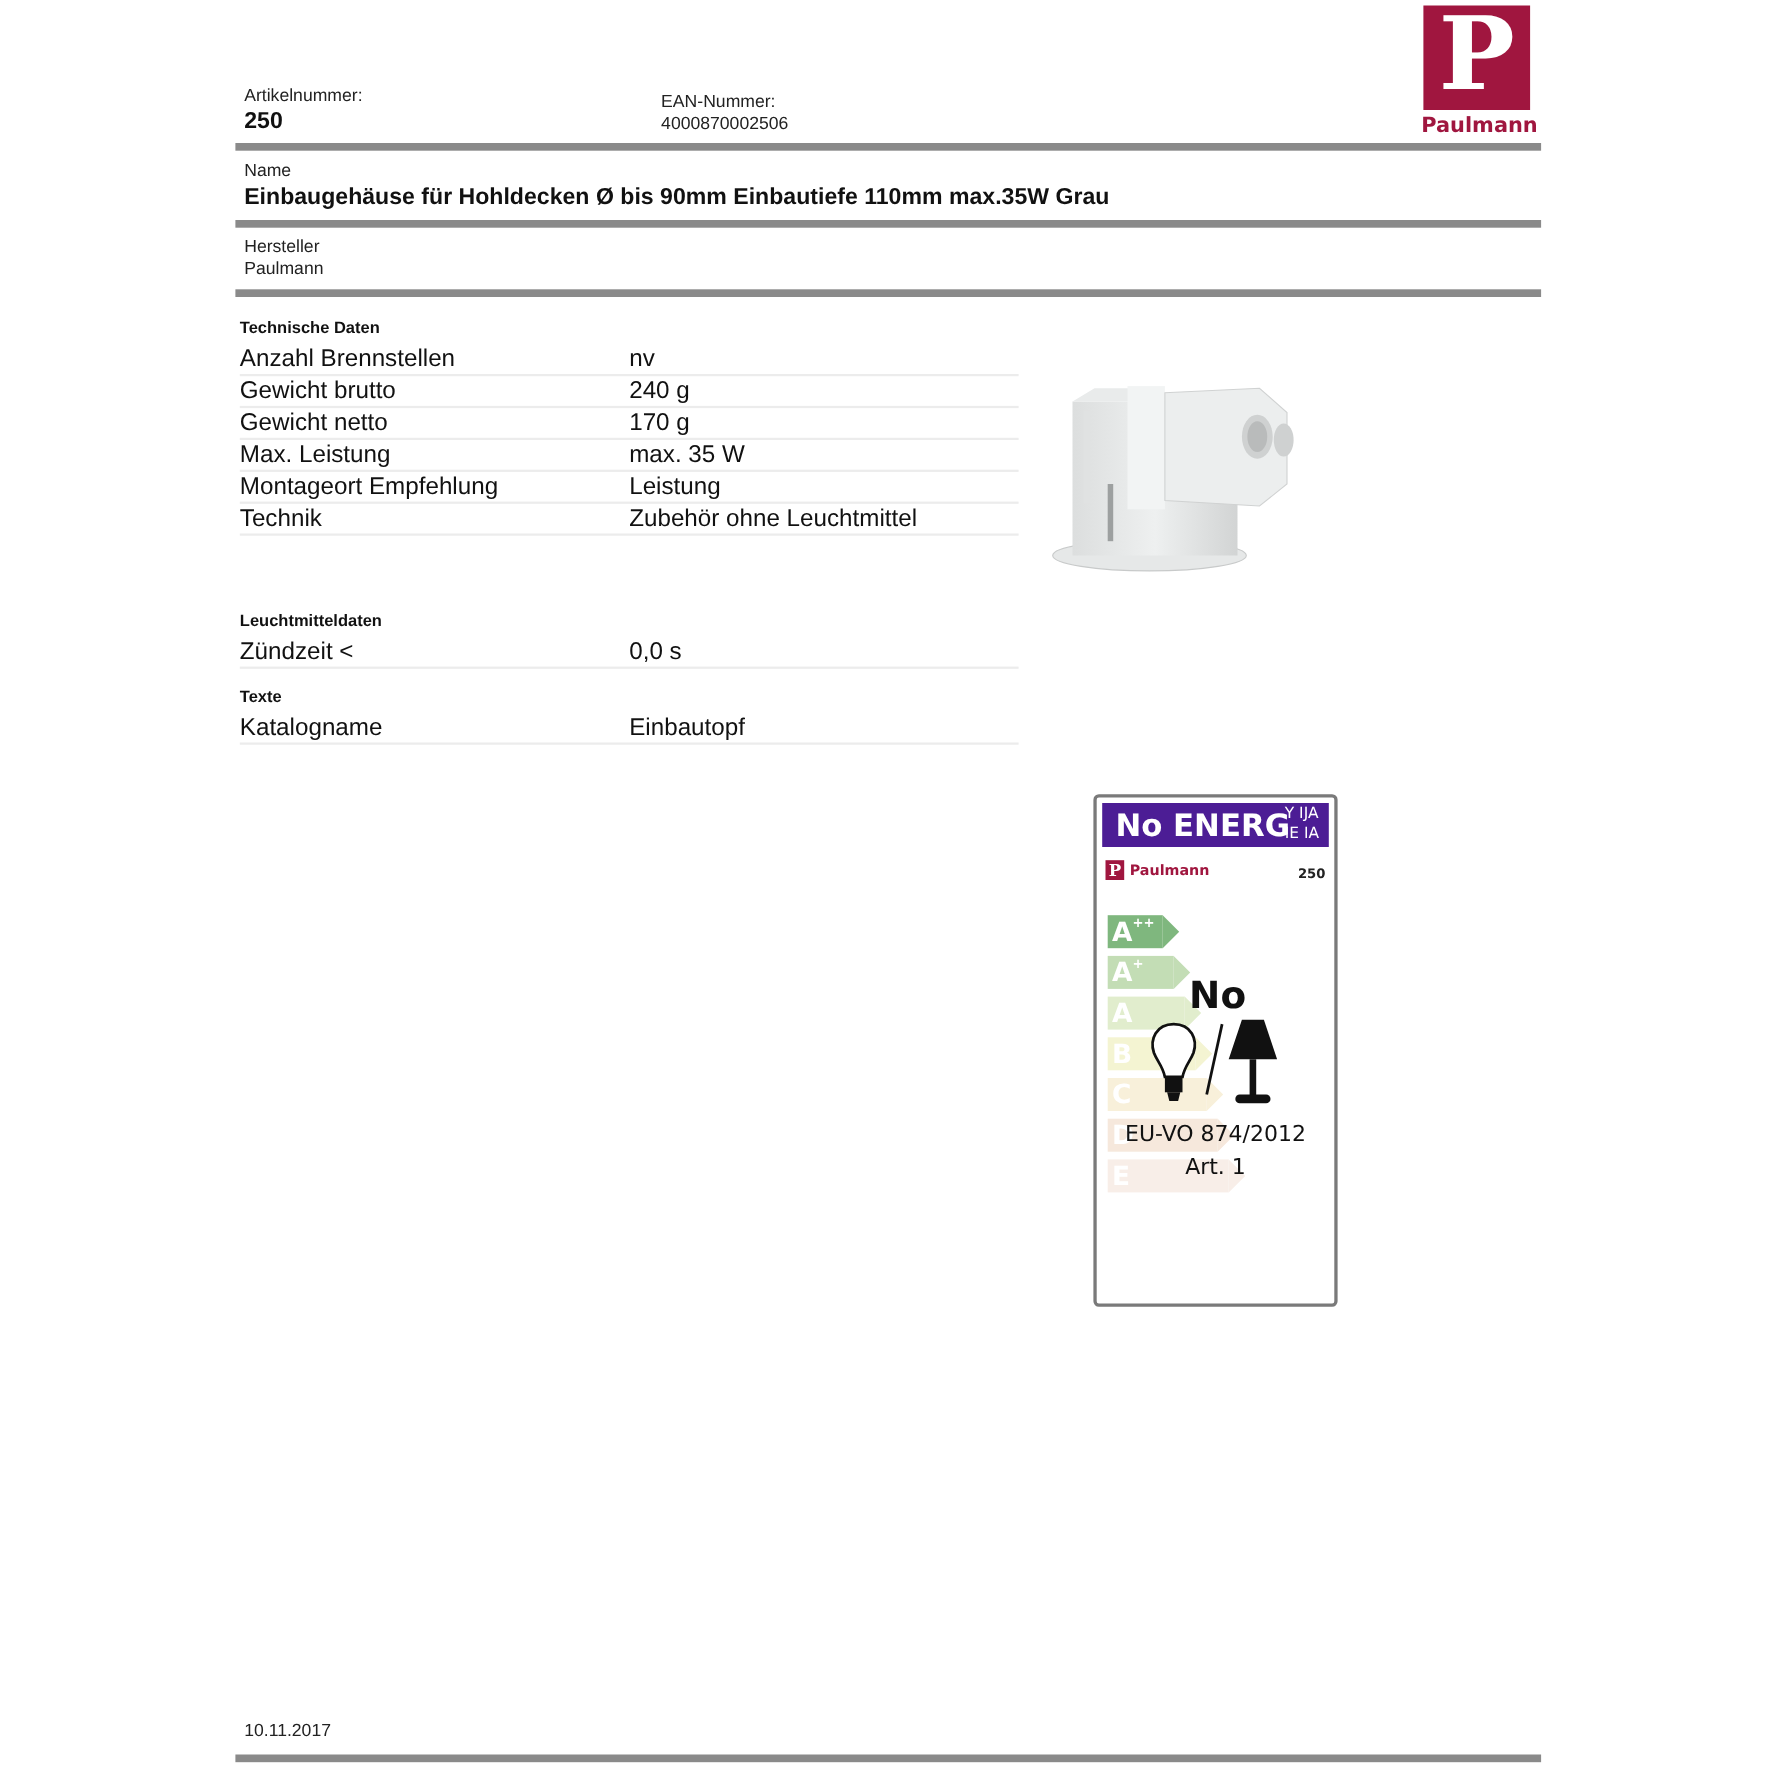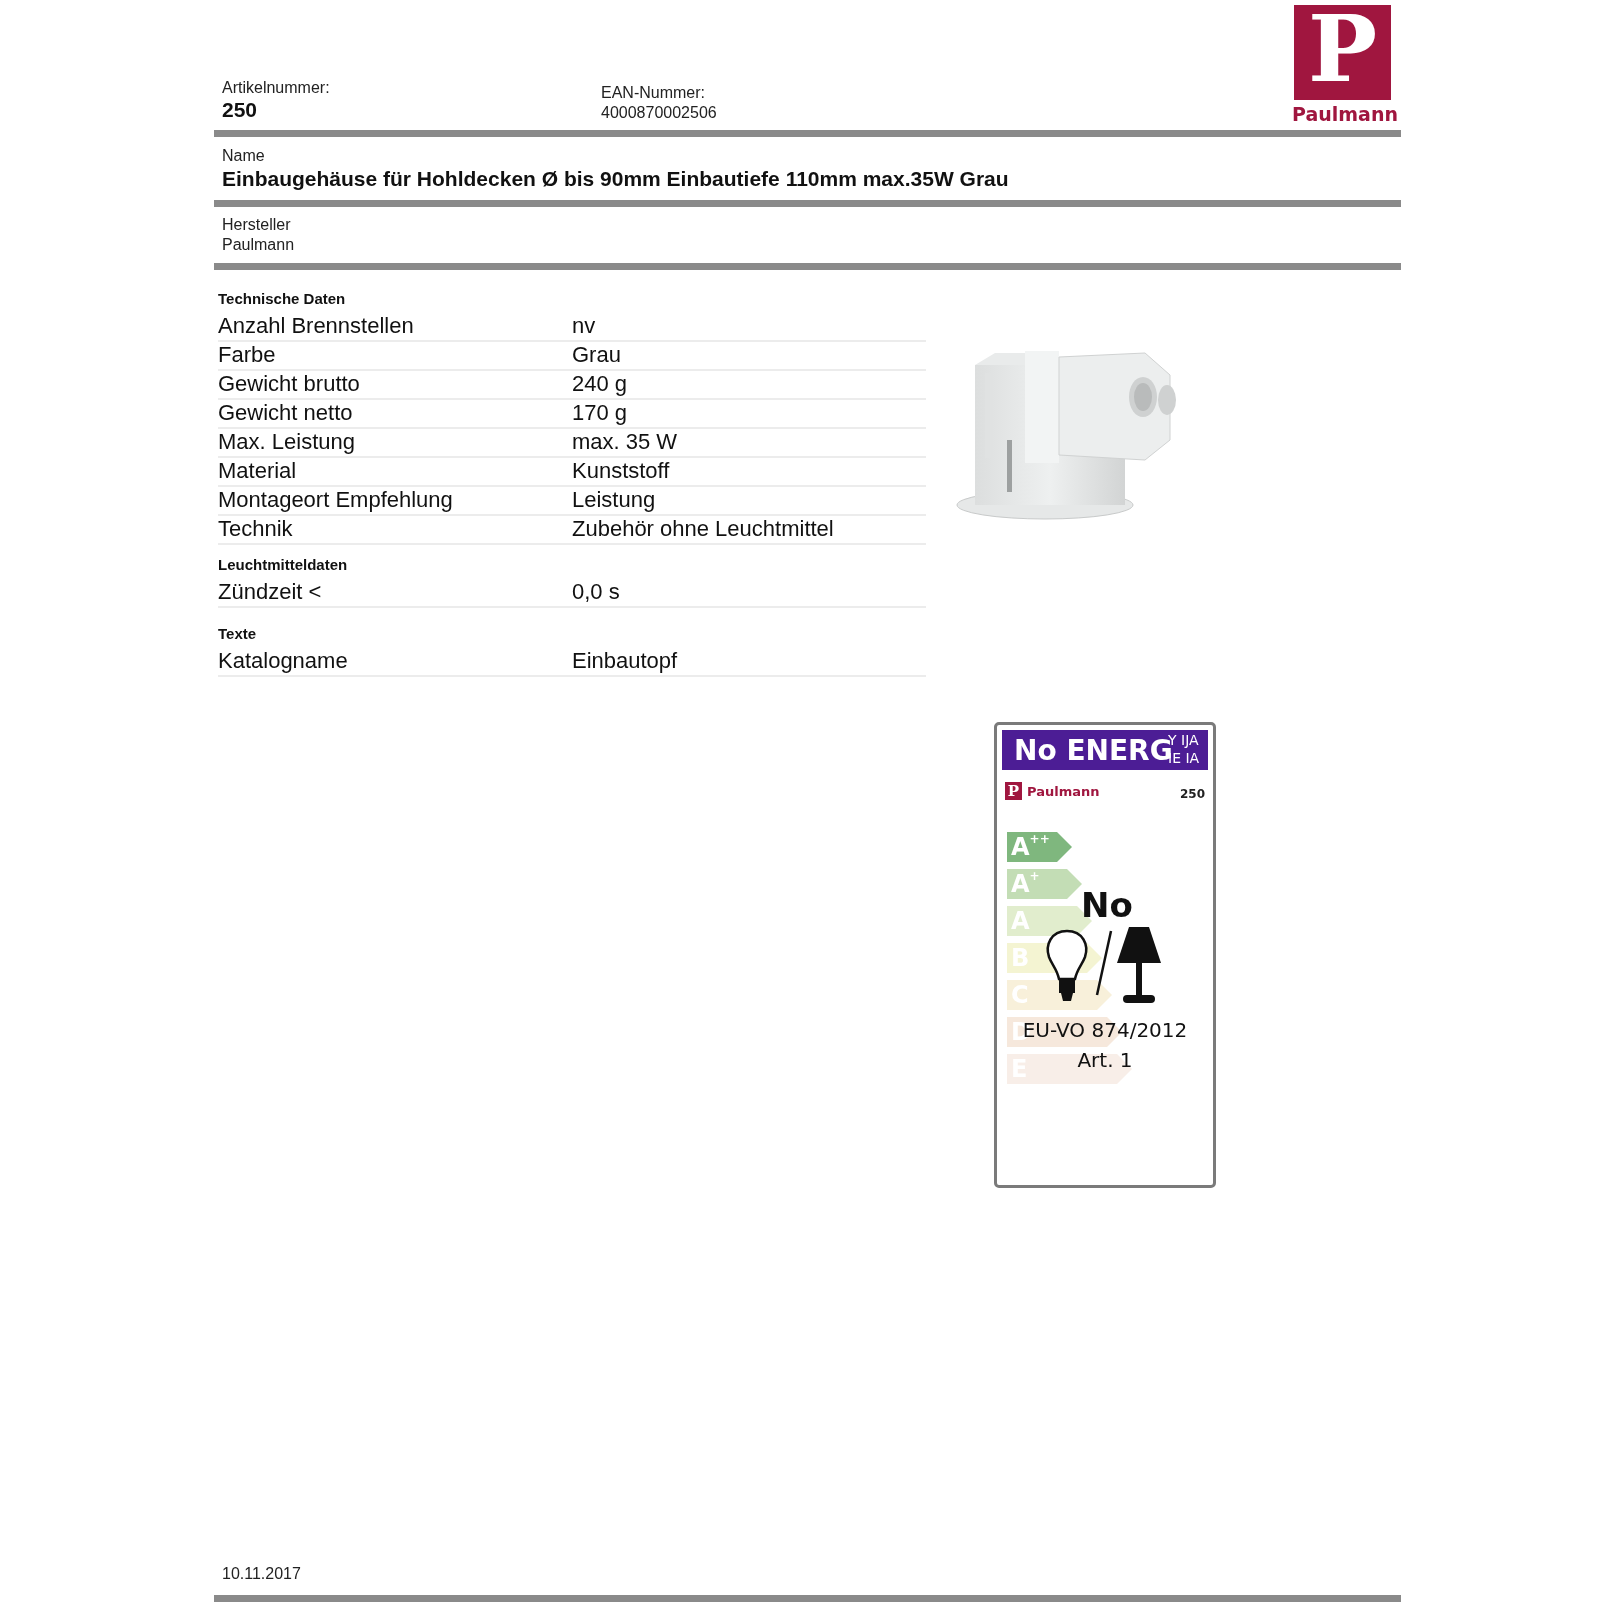--- a/index.html
+++ b/index.html
@@ -62,38 +62,30 @@
 
 <div class="rule" style="top:263px;"></div>
 
 <div class="tbl" style="top:285px;">
   <div class="sec-title">Technische Daten</div>
   <div class="row">
       <span class="k">Anzahl Brennstellen</span>
       <span class="v">nv</span>
     </div>
   <div class="row">
-      <span class="k">Farbe</span>
-      <span class="v">Grau</span>
-    </div>
-  <div class="row">
       <span class="k">Gewicht brutto</span>
       <span class="v">240  g</span>
     </div>
   <div class="row">
       <span class="k">Gewicht netto</span>
       <span class="v">170  g</span>
     </div>
   <div class="row">
       <span class="k">Max. Leistung</span>
       <span class="v">max. 35  W</span>
-    </div>
-  <div class="row">
-      <span class="k">Material</span>
-      <span class="v">Kunststoff</span>
     </div>
   <div class="row">
       <span class="k">Montageort Empfehlung</span>
       <span class="v">Leistung</span>
     </div>
   <div class="row">
       <span class="k">Technik</span>
       <span class="v">Zubehör ohne Leuchtmittel</span>
     </div>
 </div>

